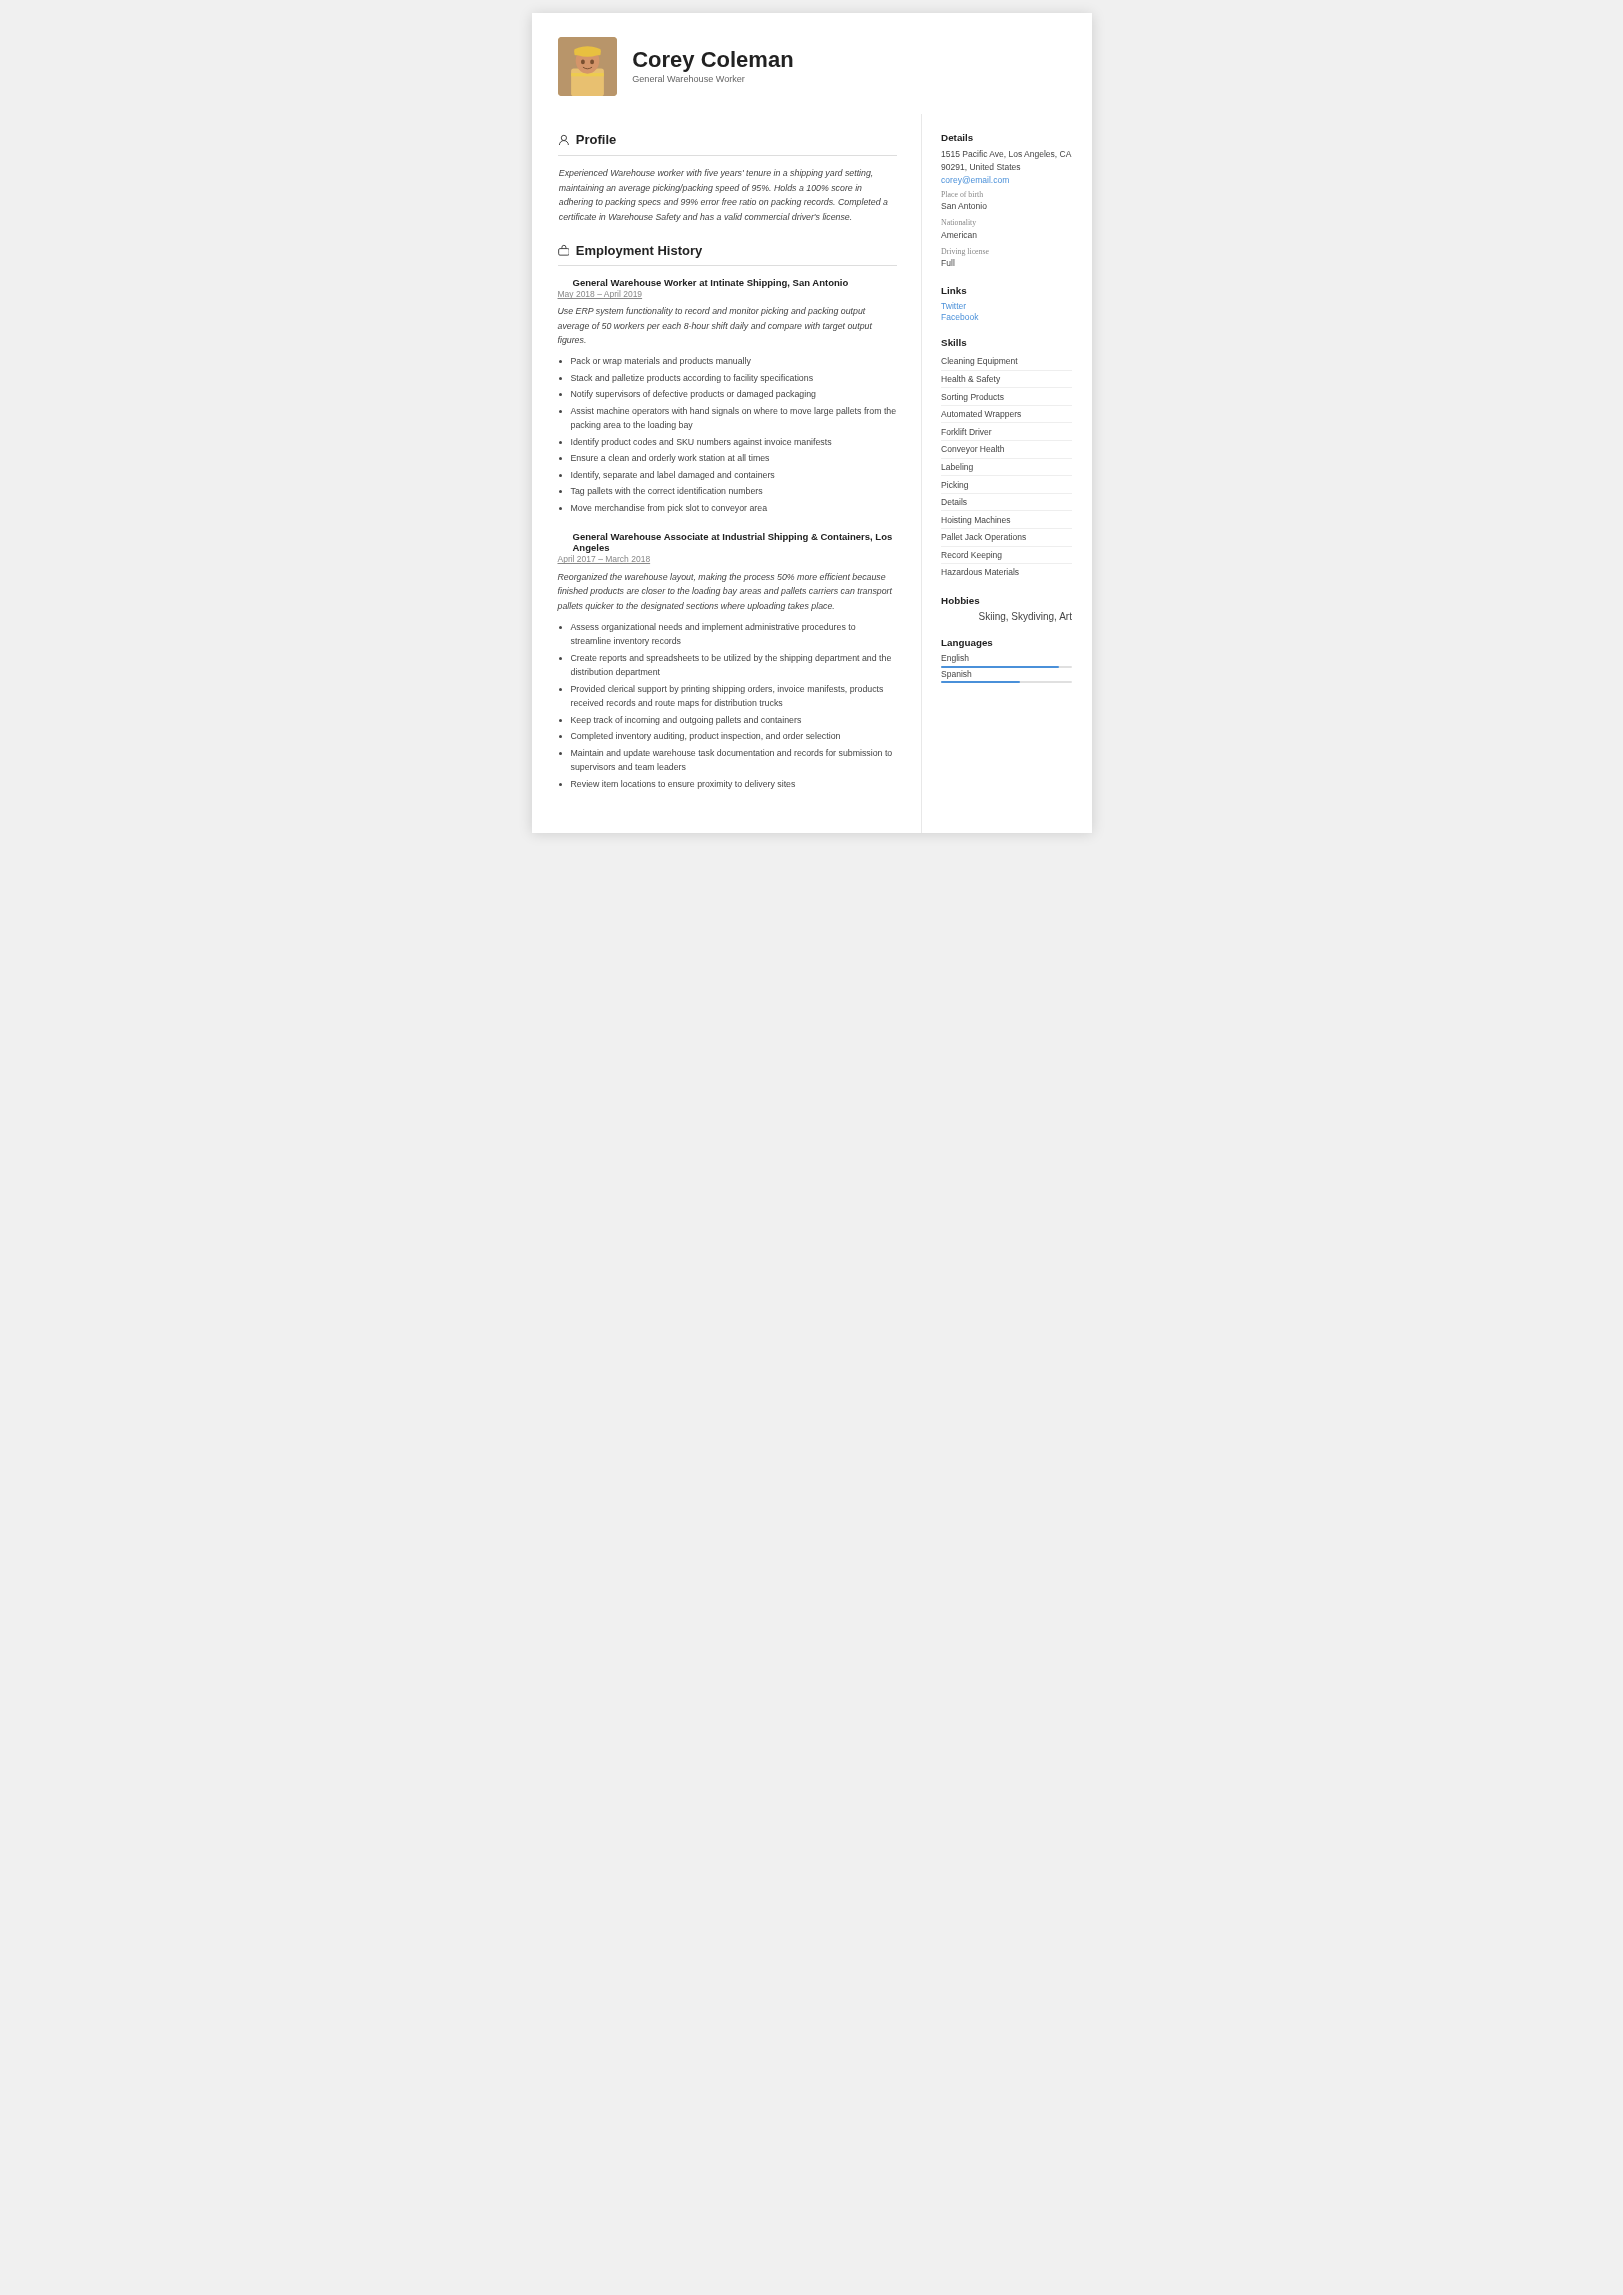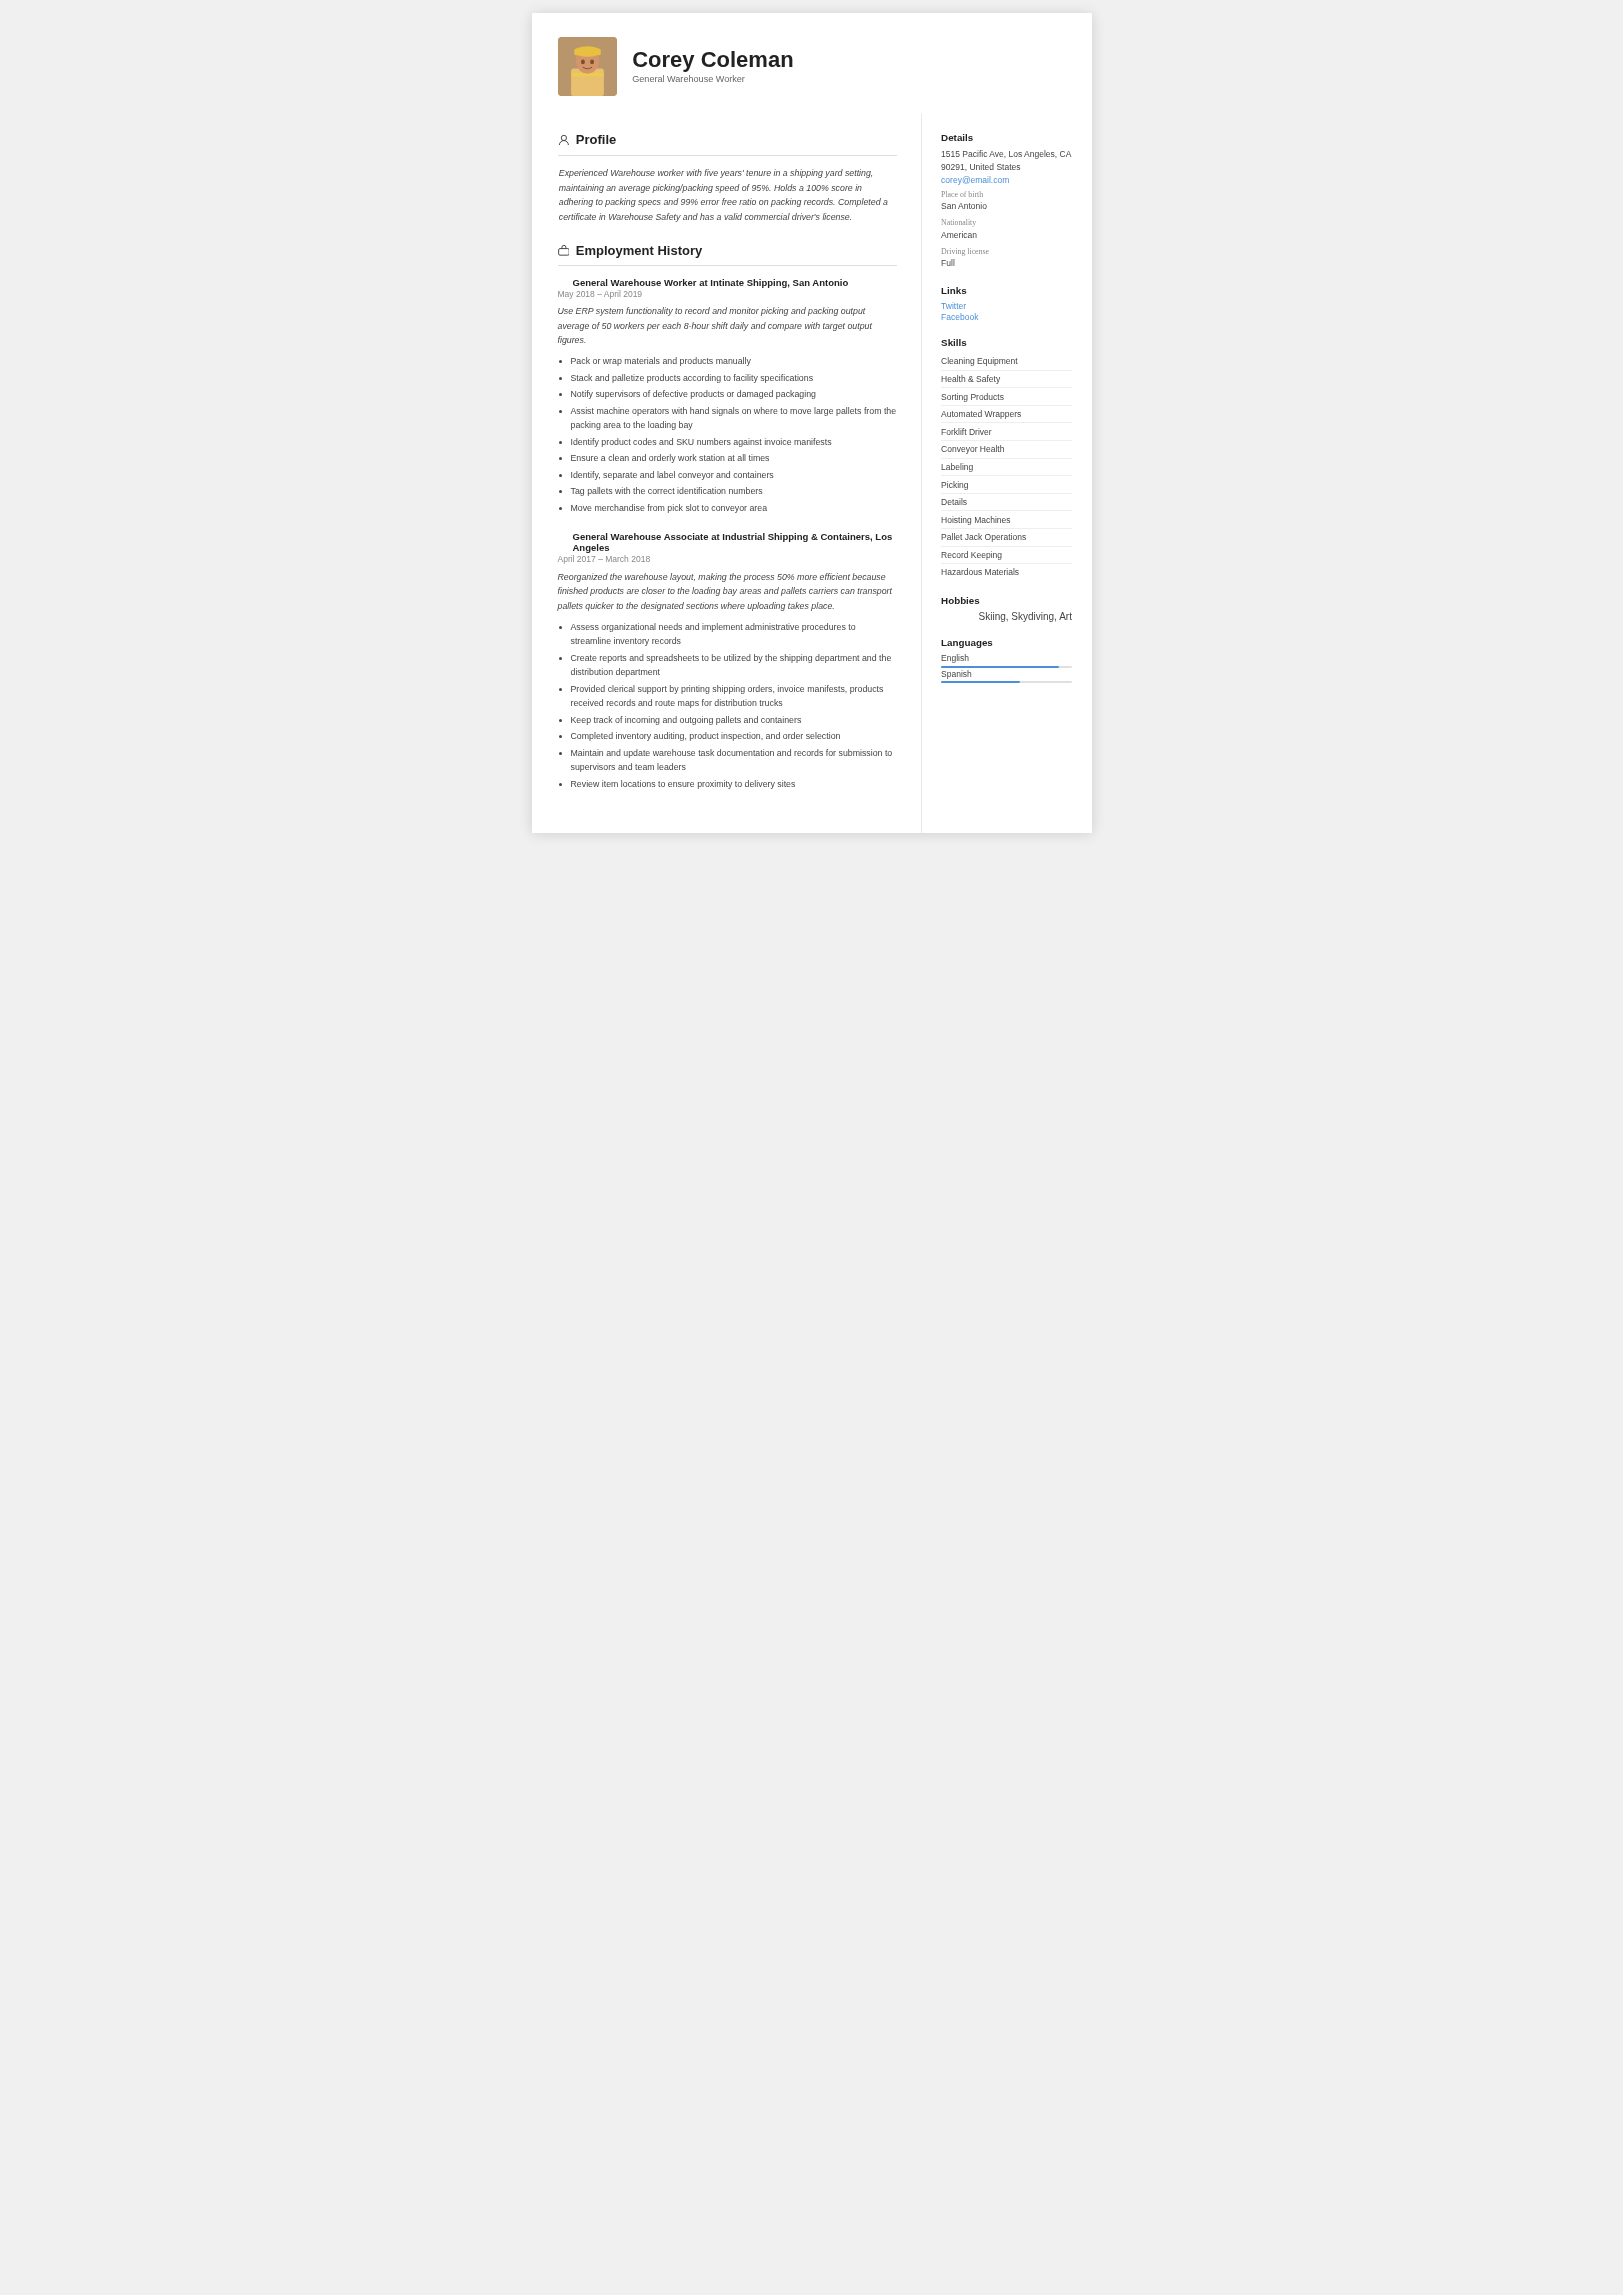--- a/index.html
+++ b/index.html
@@ -109,20 +109,21 @@
       font-size: 9.5px;
       font-weight: 700;
       color: #222;
       margin-bottom: 1.3px;
       padding-left: 15px;
     }
     .job-dates {
       font-size: 8.5px;
       color: #888;
       margin-bottom: 5.2px;
+      text-decoration: underline;
     }
     .job-desc {
       font-size: 8.8px;
       color: #444;
       line-height: 1.65;
       font-style: italic;
       margin-bottom: 6.5px;
     }
     .job-bullets {
       list-style: disc;
@@ -266,21 +267,21 @@
         <div class="job-title">General Warehouse Worker at Intinate Shipping, San Antonio</div>
         <div class="job-dates">May 2018 – April 2019</div>
         <p class="job-desc">Use ERP system functionality to record and monitor picking and packing output average of 50 workers per each 8-hour shift daily and compare with target output figures.</p>
         <ul class="job-bullets">
           <li>Pack or wrap materials and products manually</li>
           <li>Stack and palletize products according to facility specifications</li>
           <li>Notify supervisors of defective products or damaged packaging</li>
           <li>Assist machine operators with hand signals on where to move large pallets from the packing area to the loading bay</li>
           <li>Identify product codes and SKU numbers against invoice manifests</li>
           <li>Ensure a clean and orderly work station at all times</li>
-          <li>Identify, separate and label conveyor and containers</li>
+          <li>Identify, separate and label damaged and containers</li>
           <li>Tag pallets with the correct identification numbers</li>
           <li>Move merchandise from pick slot to conveyor area</li>
         </ul>
       </div>
 
       <div class="job">
         <div class="job-title">General Warehouse Associate at Industrial Shipping &amp; Containers, Los Angeles</div>
         <div class="job-dates">April 2017 – March 2018</div>
         <p class="job-desc">Reorganized the warehouse layout, making the process 50% more efficient because finished products are closer to the loading bay areas and pallets carriers can transport pallets quicker to the designated sections where uploading takes place.</p>
         <ul class="job-bullets">

